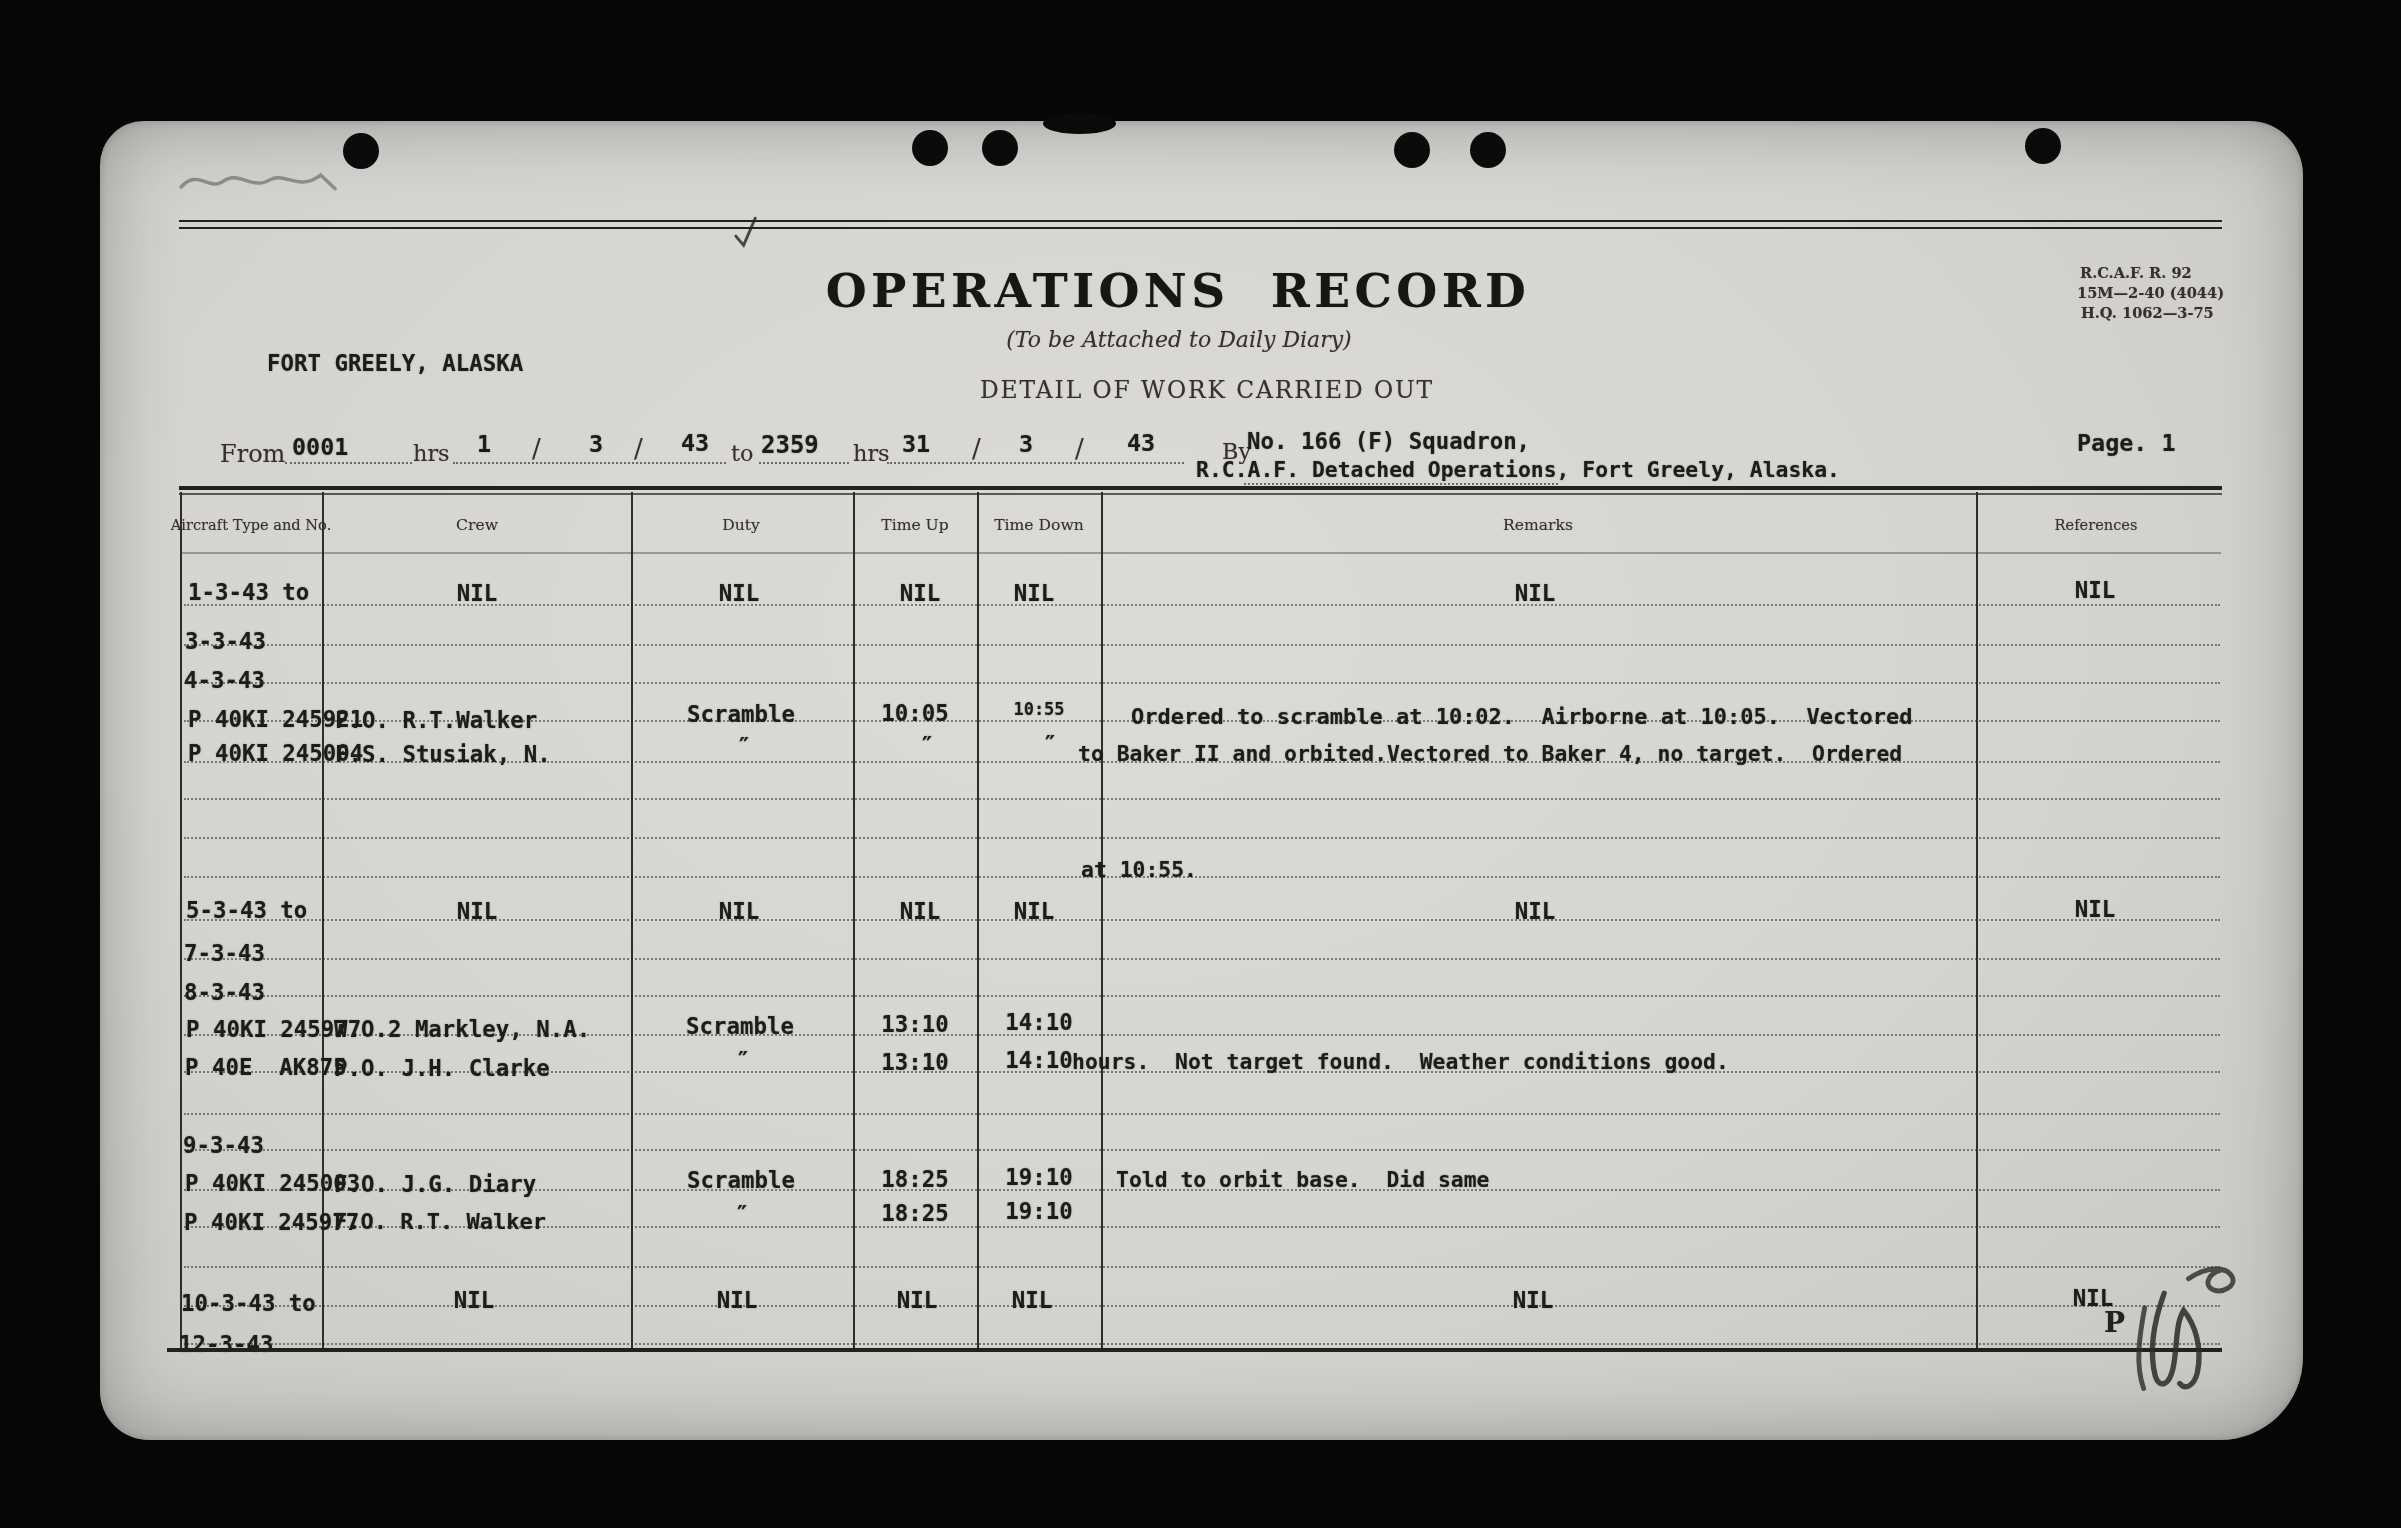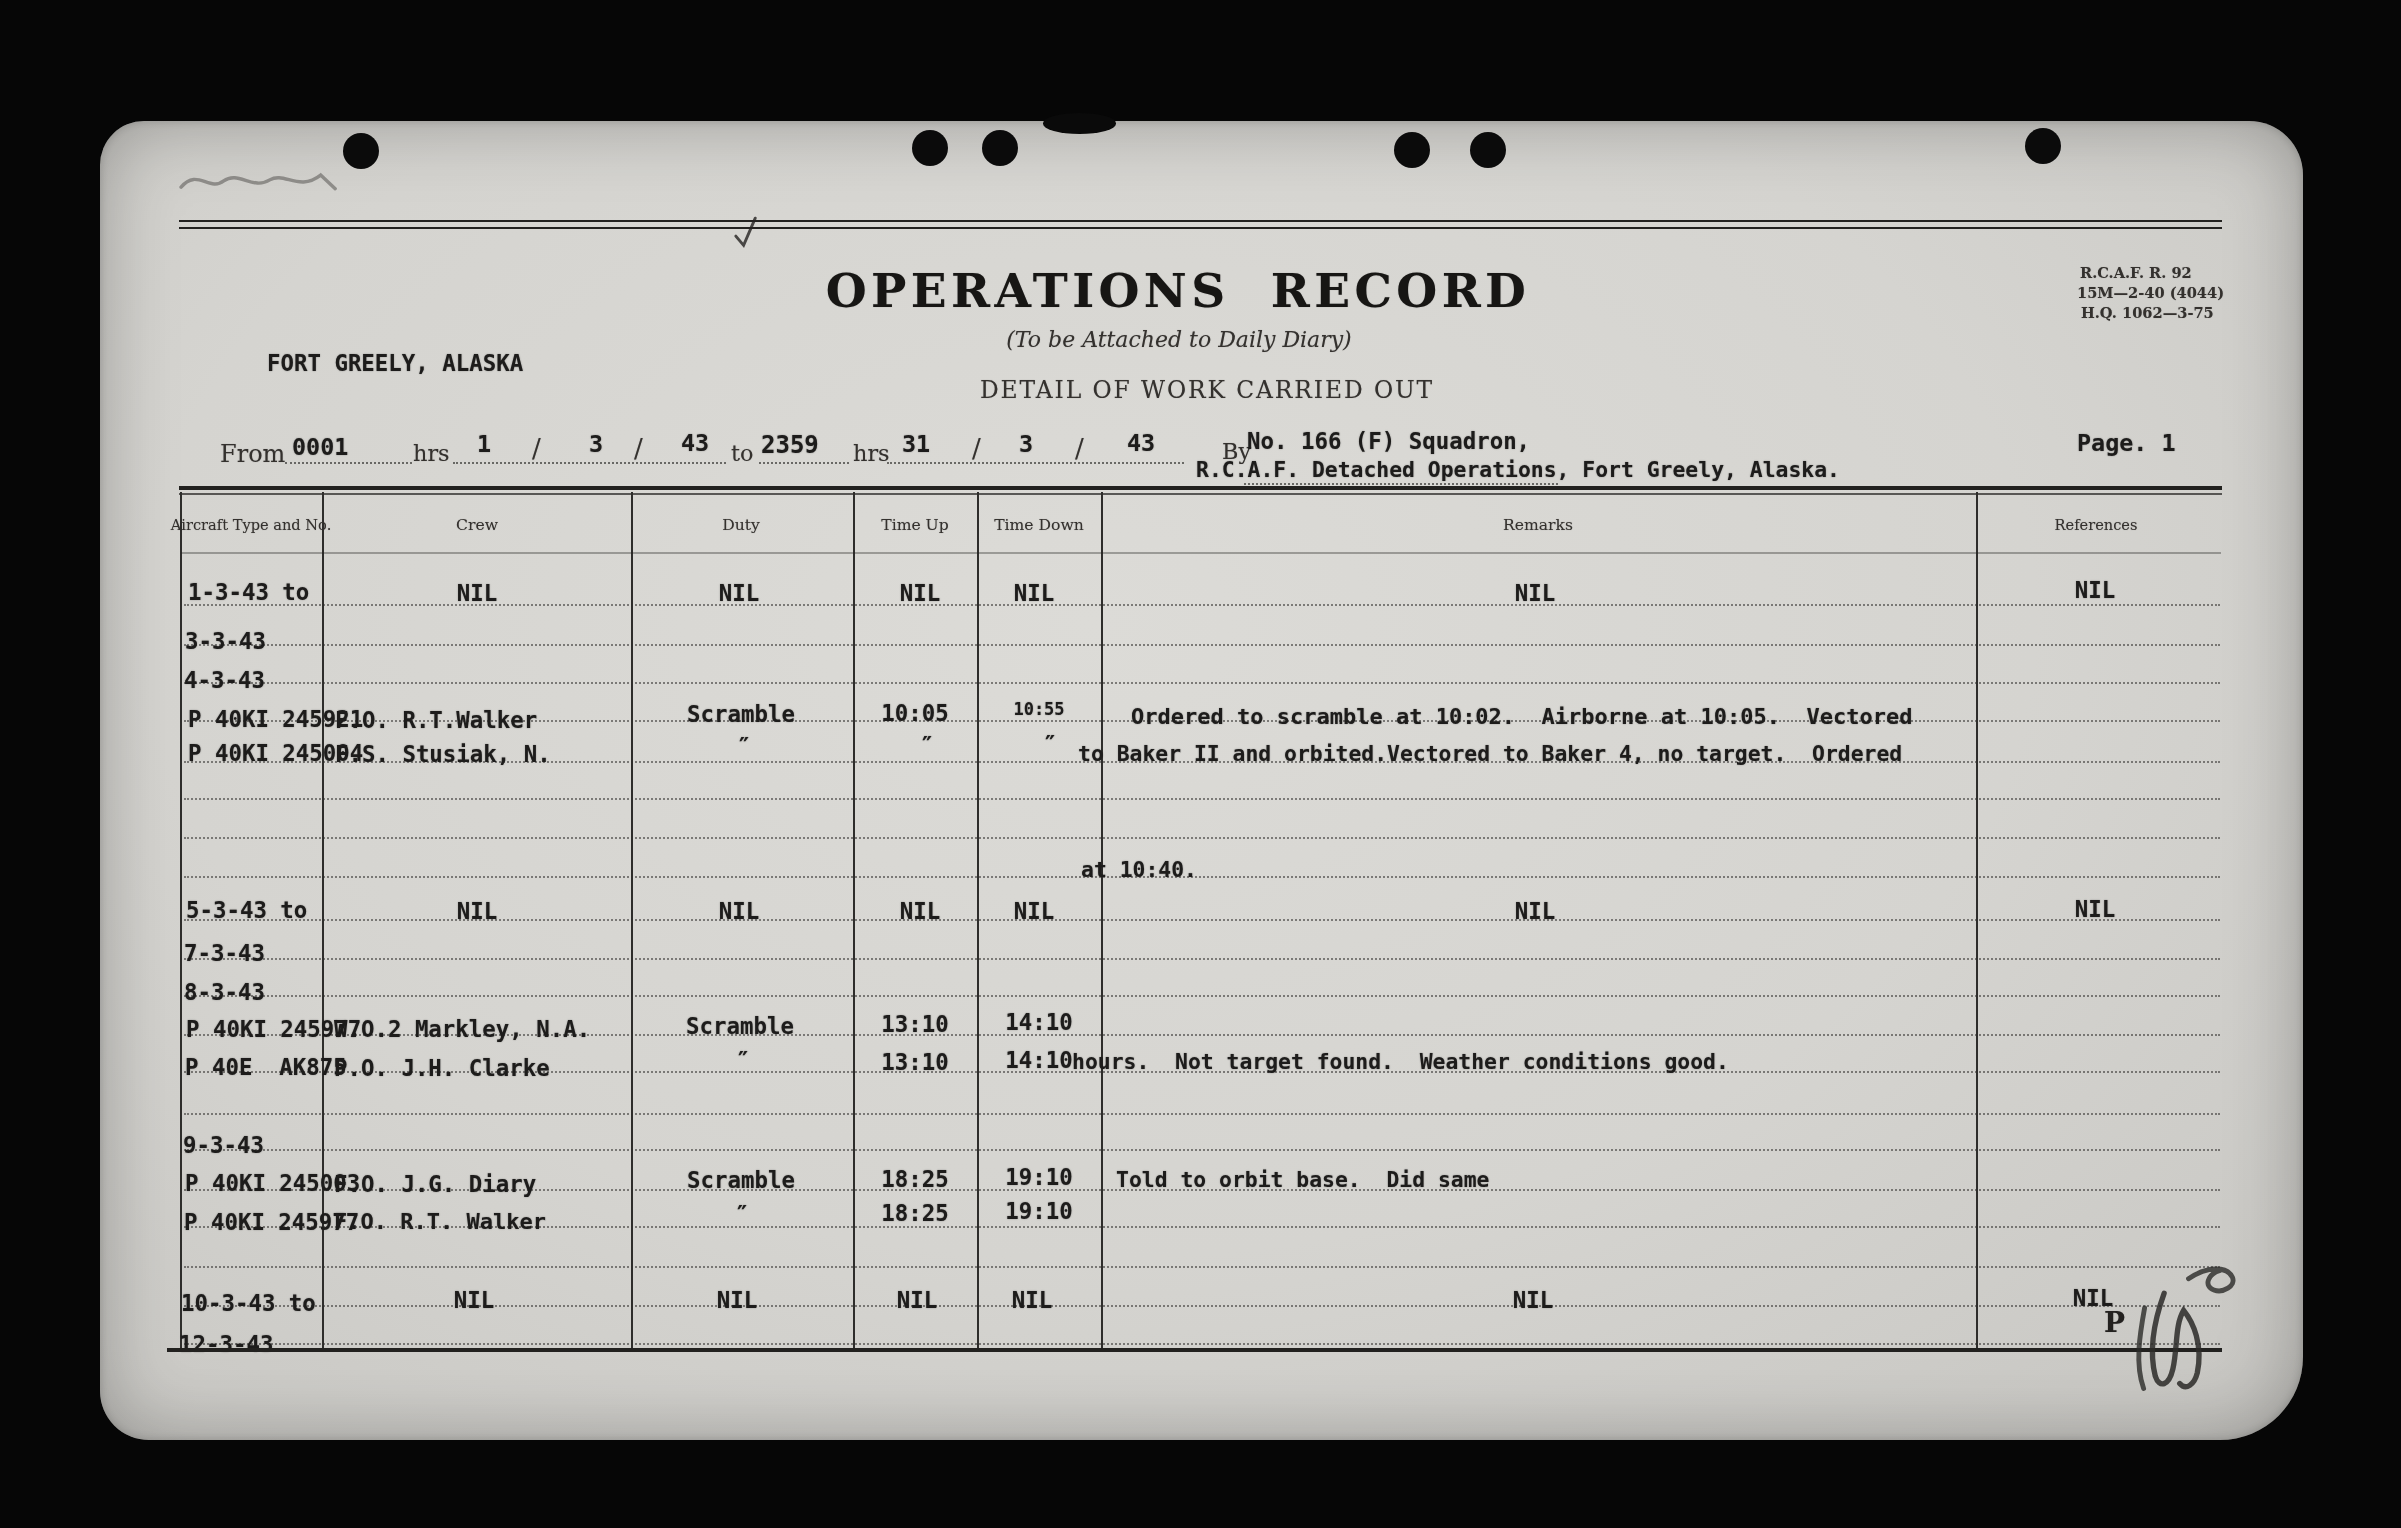--- a/index.html
+++ b/index.html
@@ -142,21 +142,21 @@
   <div class="typed cx" style="left:1039px;top:699px;font-size:17px;">10:55</div>
 
   <div class="typed" style="left:188px;top:740px;font-size:22.4px;">P 40KI 245004</div>
   <div class="typed" style="left:335px;top:741px;font-size:22.4px;">F.S. Stusiak, N.</div>
   <div class="typed cx" style="left:744px;top:733px;font-size:22.4px;">″</div>
   <div class="typed cx" style="left:927px;top:732px;font-size:22.4px;">″</div>
   <div class="typed cx" style="left:1050px;top:731px;font-size:22.4px;">″</div>
 
   <div class="typed" style="left:1131px;top:704px;font-size:22px;">Ordered to scramble at 10:02.  Airborne at 10:05.  Vectored</div>
   <div class="typed" style="left:1078px;top:741px;font-size:21.4px;">to Baker II and orbited.Vectored to Baker 4, no target.  Ordered</div>
-  <div class="typed" style="left:1081px;top:857px;font-size:21.4px;">at 10:40.</div>
+  <div class="typed" style="left:1081px;top:857px;font-size:21.4px;">at 10:55.</div>
 
   <div class="typed" style="left:186px;top:897px;font-size:22.4px;">5-3-43 to</div>
   <div class="typed cx" style="left:477px;top:898px;font-size:22.4px;">NIL</div>
   <div class="typed cx" style="left:739px;top:898px;font-size:22.4px;">NIL</div>
   <div class="typed cx" style="left:920px;top:898px;font-size:22.4px;">NIL</div>
   <div class="typed cx" style="left:1034px;top:898px;font-size:22.4px;">NIL</div>
   <div class="typed cx" style="left:1535px;top:898px;font-size:22.4px;">NIL</div>
   <div class="typed cx" style="left:2095px;top:896px;font-size:22.4px;">NIL</div>
   <div class="typed" style="left:184px;top:940px;font-size:22.4px;">7-3-43</div>
   <div class="typed" style="left:184px;top:979px;font-size:22.4px;">8-3-43</div>

